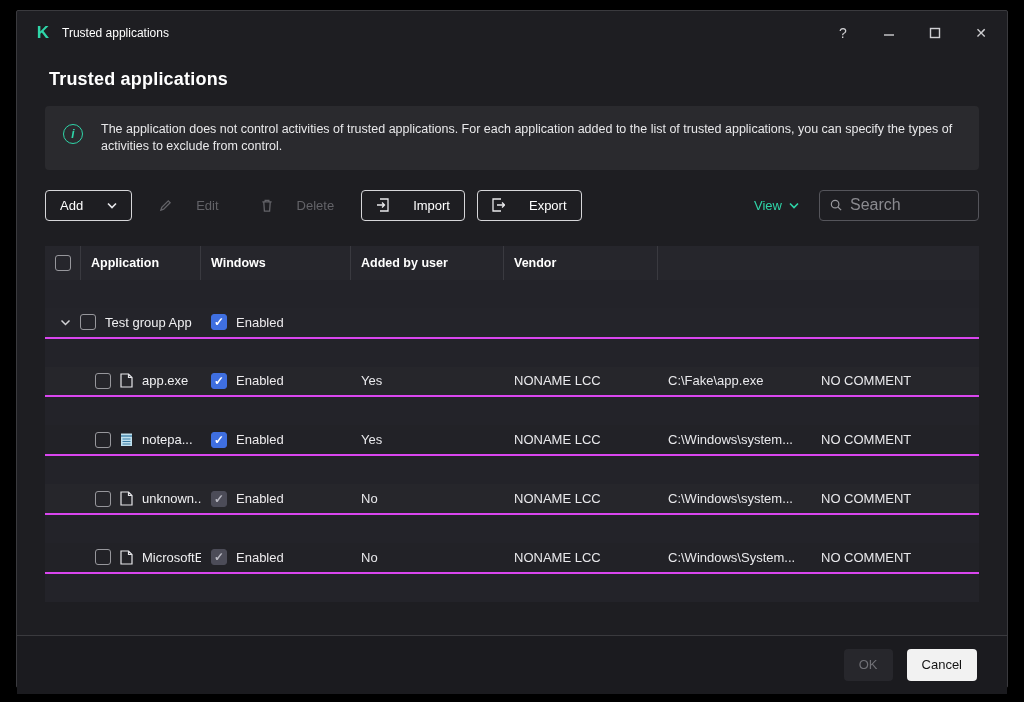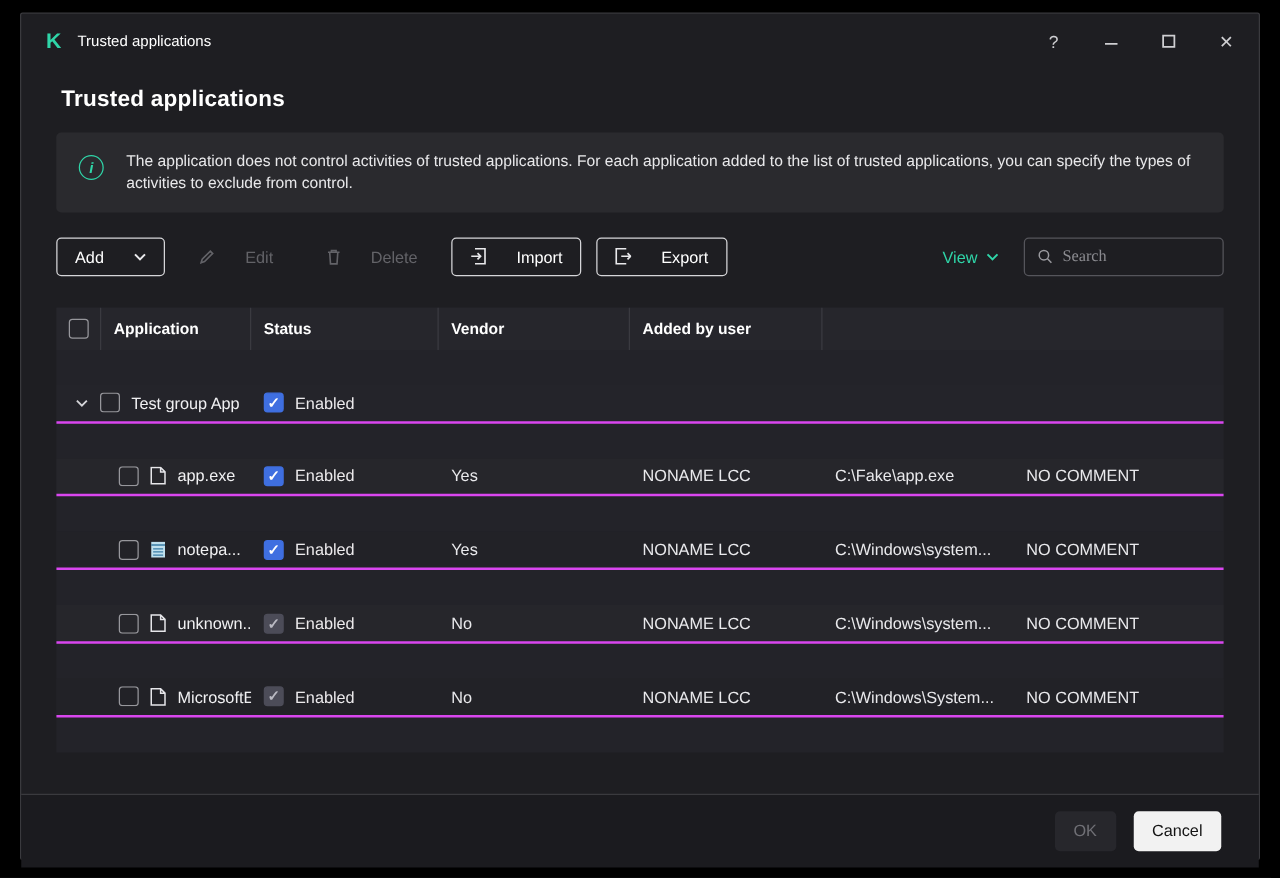--- a/index.html
+++ b/index.html
@@ -46,21 +46,21 @@
   .btn svg { stroke:#e9e9ec; }
   .tb-left { display:flex; align-items:center; gap:12px; }
   .tb-right { margin-left:auto; display:flex; align-items:center; gap:20px; }
   .view-link { color:#2fd5a8; font-size:13px; display:flex; align-items:center; gap:7px; cursor:pointer;margin-left:28px; }
   .search-box {
     width:160px; height:31px; border:1px solid #55555b; border-radius:4px;
     display:flex; align-items:center; padding:0 10px; gap:8px; background:transparent;
   }
   .search-box input {
     background:transparent; border:none; outline:none; color:#e8e8ea;
-    font-size:13px; width:100%; font-family:Liberation Serif, serif;
+    font-size:16px; width:100%; font-family:Liberation Sans, sans-serif;
   }
   .search-box input::placeholder { color:#8b8b90; }
 
   
   .table { margin-top:25px; height:356px; background:#232329; display:flex; flex-direction:column; overflow:hidden;gap:28px; }
   .tgrid { display:grid; grid-template-columns:36px 120px 150px 153px 154px 153px 153px 17px; align-items:center; }
   .thead { background:#26262c; height:34px; flex:0 0 auto; }
   .thead .hcell {
     font-size:12.5px; font-weight:bold; color:#ffffff; padding-left:10px;
     height:34px; display:flex; align-items:center; border-right:1px solid #3a3a40;
@@ -179,23 +179,23 @@
         </div>
       </div>
     </div>
 
     <div class="table">
       <div class="tgrid thead">
         <div class="cbcell">
             <div class="cb"></div>
           </div>
         <div class="hcell">Application</div>
-        <div class="hcell">Status</div>
+        <div class="hcell">Windows</div>
+        <div class="hcell">Added by user</div>
         <div class="hcell">Vendor</div>
-        <div class="hcell">Added by user</div>
         <div class="hcell last"></div>
       </div>
 
       <div class="tgrid row group">
         <div class="appcell">
           <div class="chev">
             <svg width="11" height="7" viewBox="0 0 10 7" fill="none" stroke="#d2d2d6" stroke-width="1.5">
                 <path d="M1 1.5 L5 5.5 L9 1.5"></path>
               </svg>
           </div>

